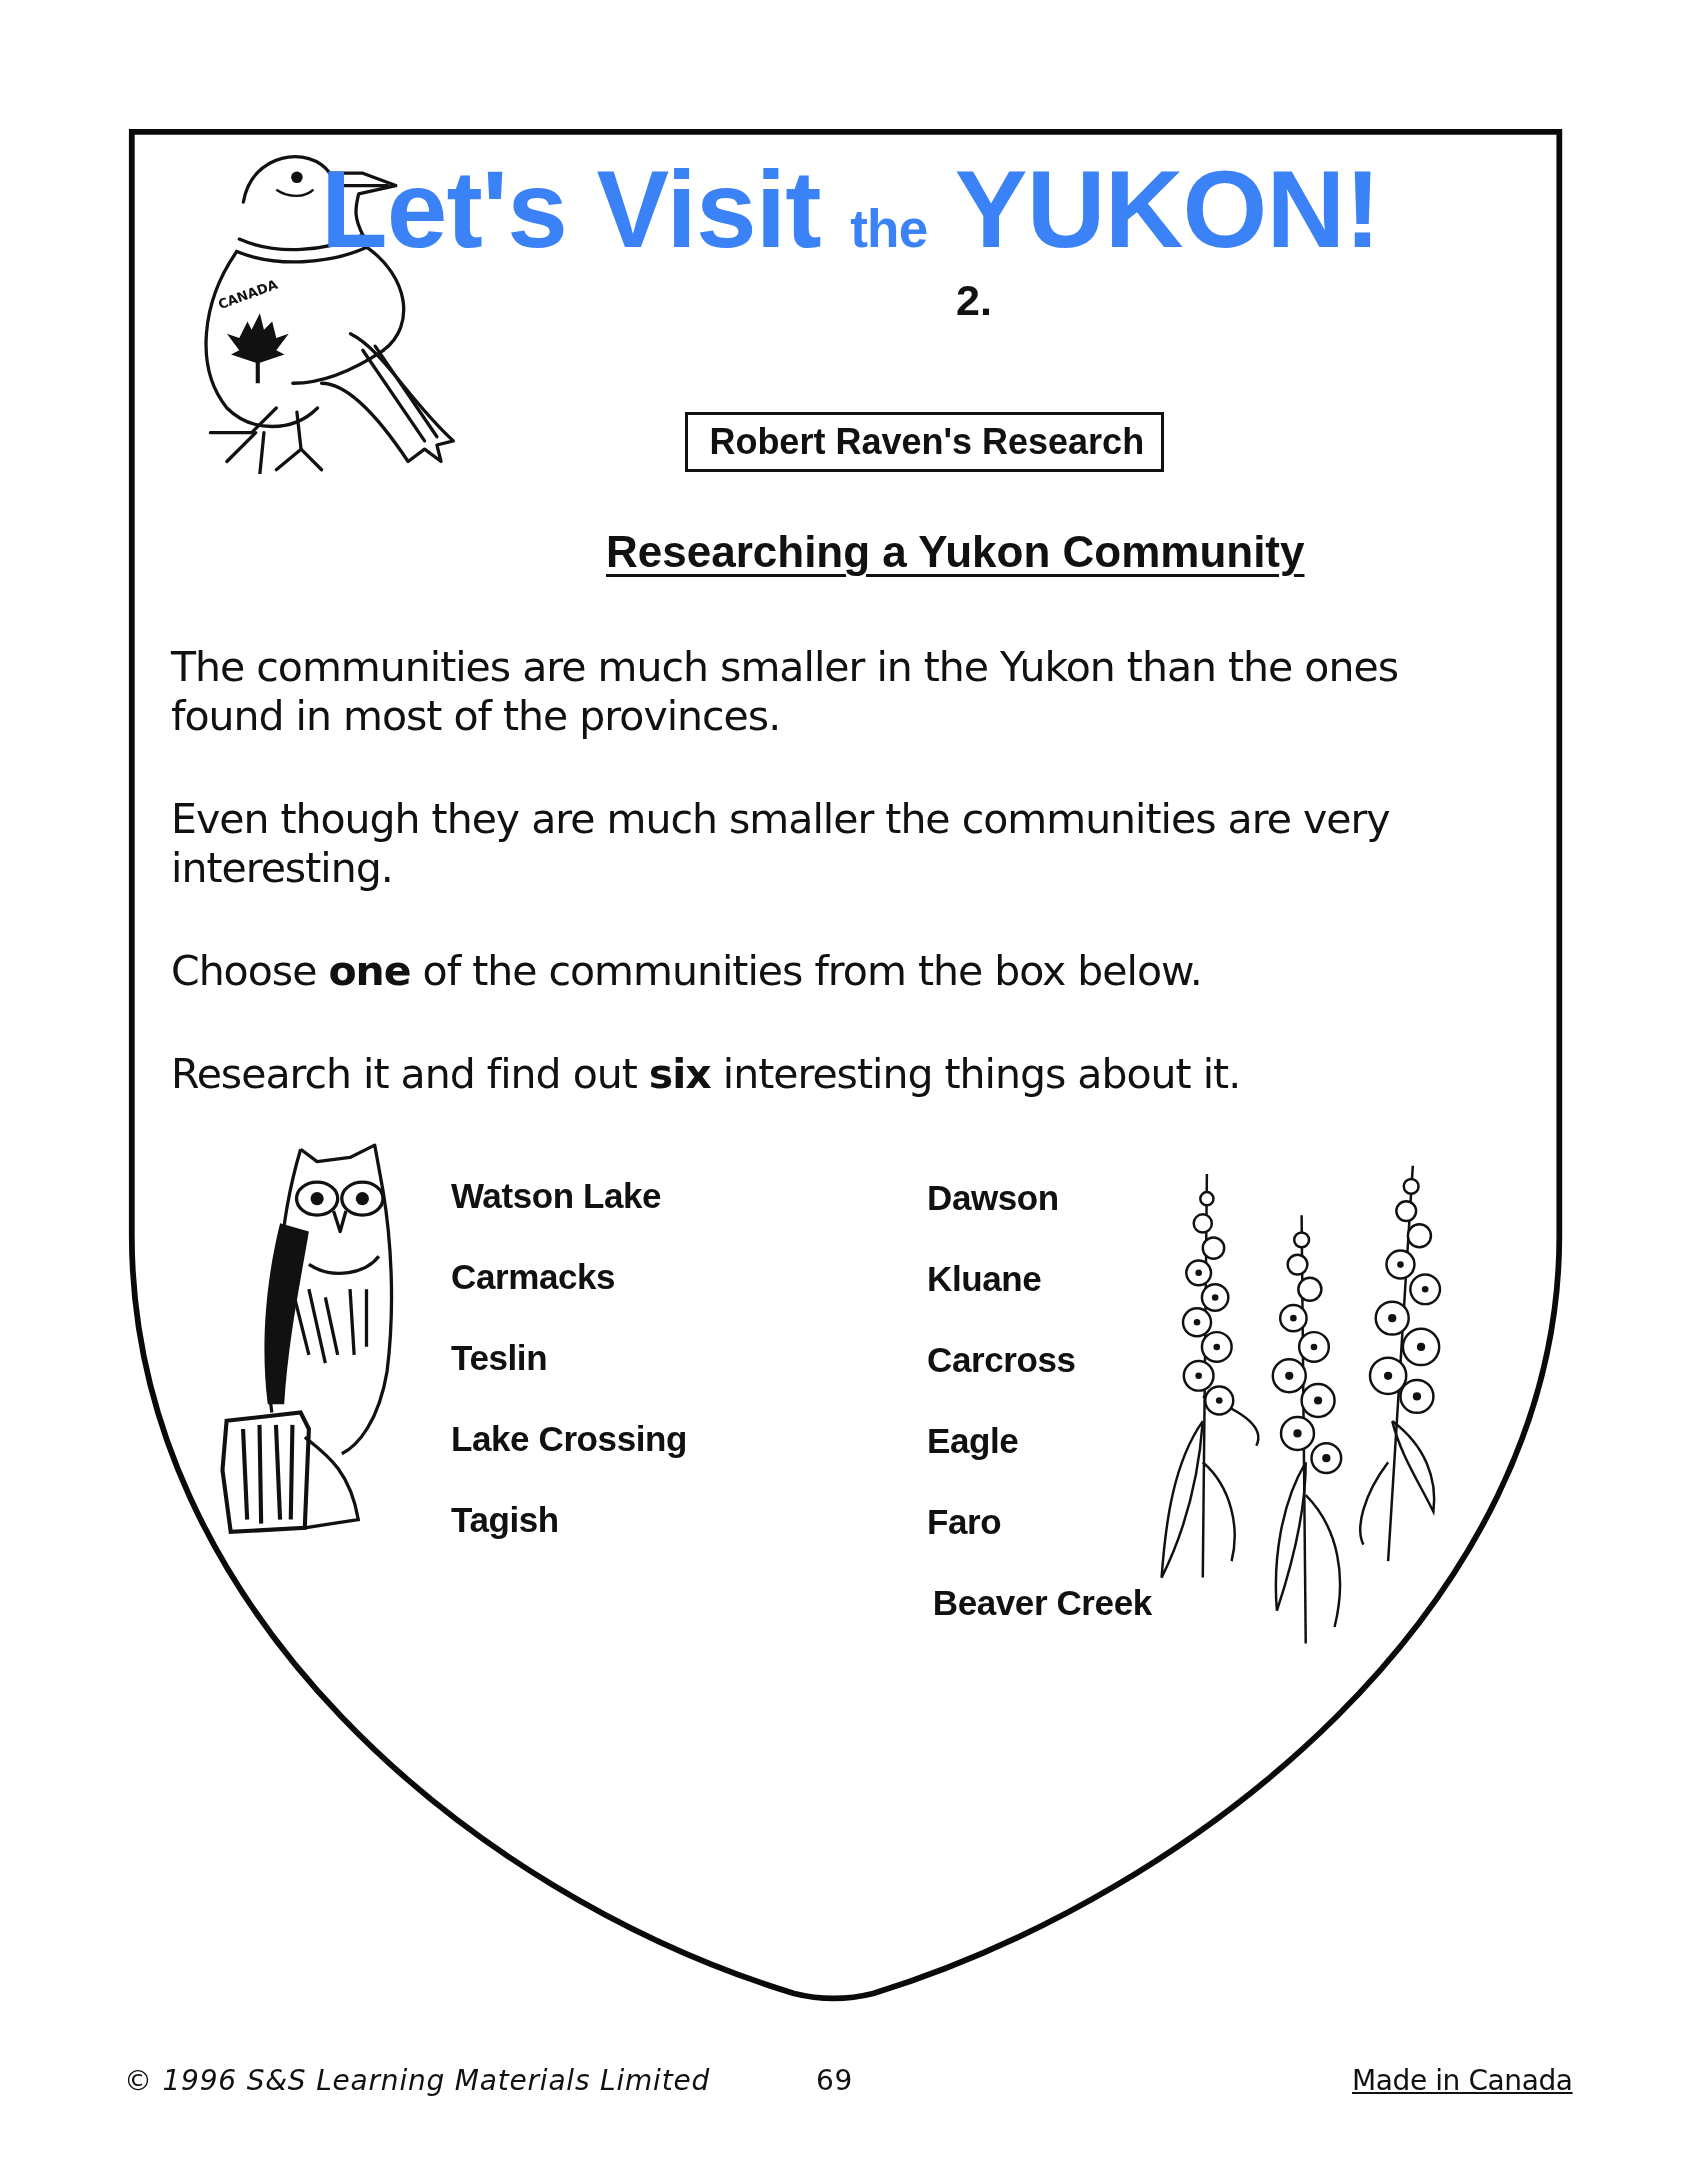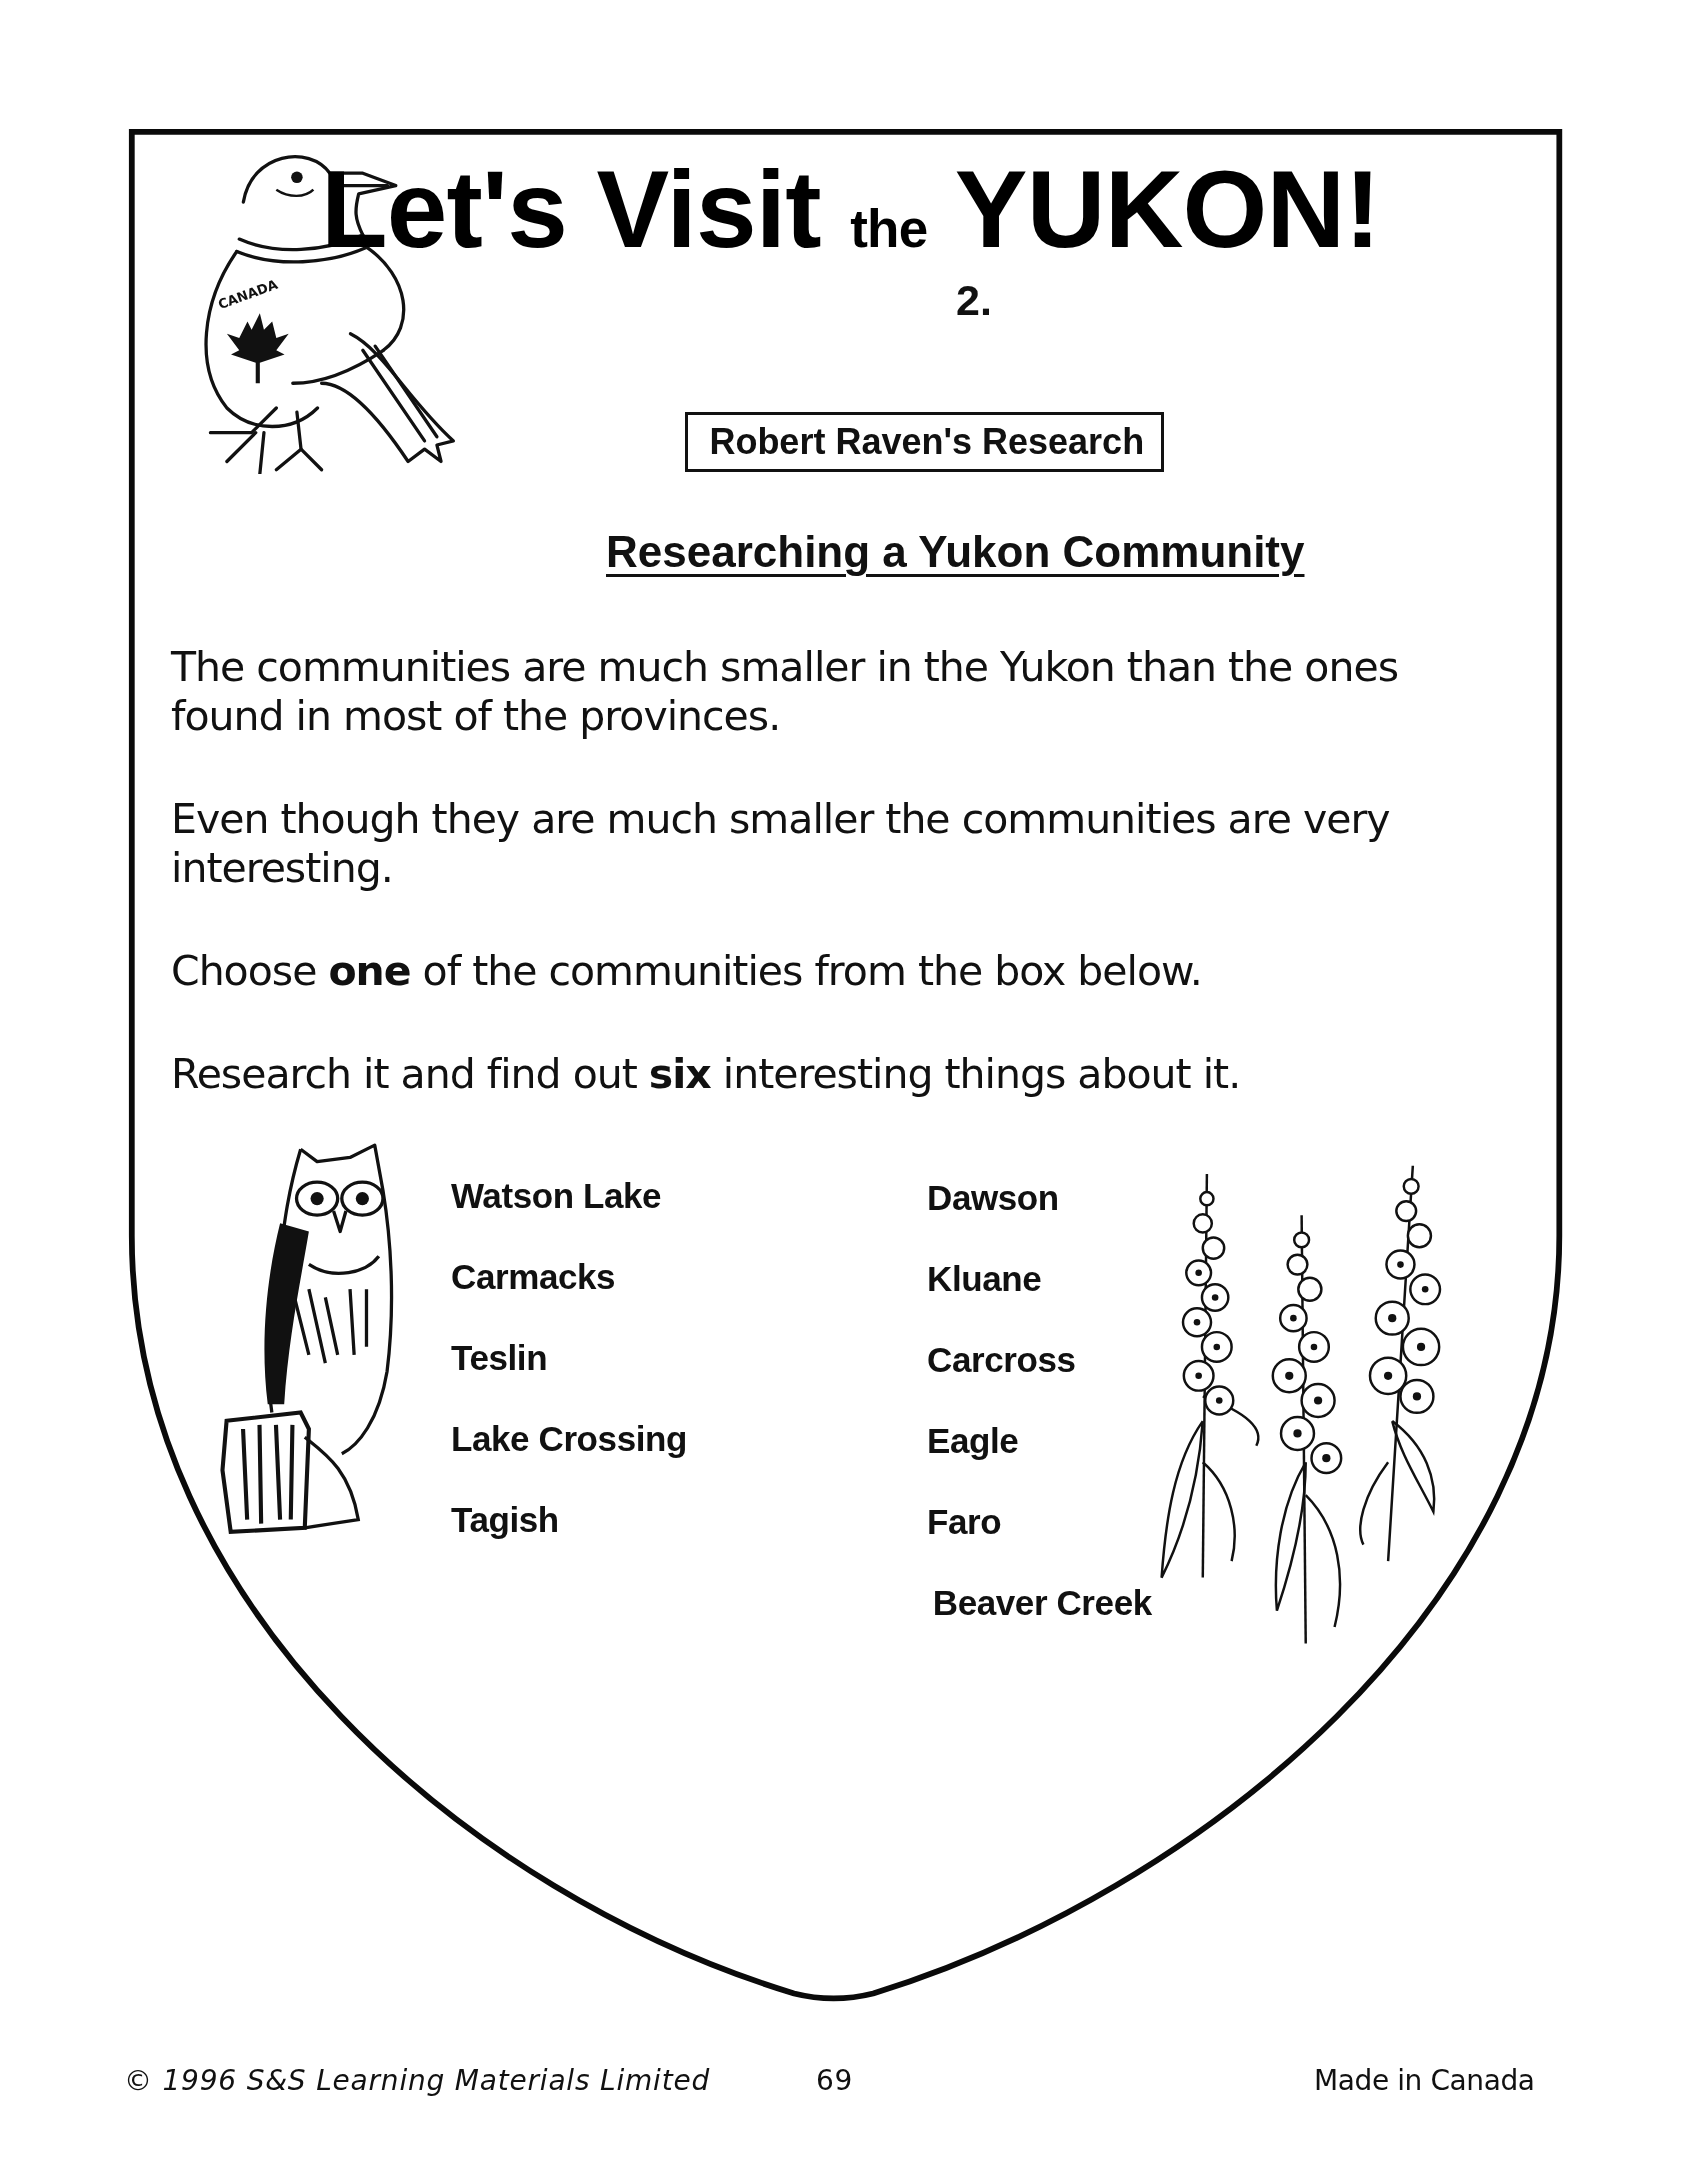--- a/index.html
+++ b/index.html
@@ -1,38 +1,38 @@
 <!DOCTYPE html>
 <html style="font-size:13px"><head>
   <meta charset="utf-8">
   <style>
     html, body { margin: 0; padding: 0; background: #ffffff; }
     body { width: 1687px; height: 2183px; position: relative; overflow: hidden; font-family: "Liberation Sans", "DejaVu Sans", sans-serif; color: #111; }
     .shield { position: absolute; left: 0; top: 0; width: 1687px; height: 2183px; pointer-events: none; }
     .abs { position: absolute; }
-    .title { left: 321px; top: 155px; font-family: "Liberation Sans", sans-serif; font-weight: bold; font-size: 109px; line-height: 1; letter-spacing: -0.8px; white-space: nowrap; color: #000000; }
+    .title { left: 321px; top: 155px; font-family: "Liberation Sans", sans-serif; font-weight: bold; font-size: 109px; line-height: 1; letter-spacing: -0.8px; white-space: nowrap; color: #3b82f6; }
     .title .small { font-size: 53px; }
     .num { left: 956px; top: 276px; font-weight: bold; font-size: 43px; }
     .boxed { left: 685px; top: 412px; border: 3.3px solid #111; padding: 6.6px 16.5px 8.2px 21.4px; font-weight: bold; font-size: 36px; line-height: 1.1; white-space: nowrap; }
     .subhead { left: 606px; top: 527px; font-weight: bold; font-size: 44px; text-decoration: underline; text-decoration-thickness: 3.3px; text-underline-offset: 6.6px; white-space: nowrap; }
     .para { left: 171px; font-size: 41px; line-height: 49px; width: 1285px; font-family: "DejaVu Sans", sans-serif; letter-spacing: -1px; }
     .p1 { top: 643px; }
     .p2 { top: 795px; }
     .p3 { top: 947px; }
     .p4 { top: 1050px; }
     .para b { font-weight: bold; }
     .col { font-weight: bold; font-size: 35px; line-height: 81px; letter-spacing: -0.4px; }
     .col-left { left: 451px; top: 1155px; }
     .col-right { left: 927px; top: 1157px; }
     .col div { white-space: nowrap; }
     .col-right .last { padding-left: 5.8px; }
     .footer { top: 2064px; font-size: 28px; font-family: "DejaVu Sans", sans-serif; letter-spacing: 0.8px; }
     .f-left { left: 124px; font-style: italic; }
     .f-page { left: 816px; }
-    .f-right { left: 1314px; letter-spacing: -0.4px; }
+    .f-right { left: 1352px; letter-spacing: -0.4px; text-decoration: underline; }
     svg.illus { position: absolute; }
   </style>
 </head>
 <body>
 
 <svg class="shield" viewBox="0 0 2048 2650" width="1687" height="2183">
   <path d="M160 160 L1893 160 L1893 1500 C1893 1950 1450 2300 1060 2420 Q1012 2432 964 2420 C570 2300 160 1950 160 1500 Z" fill="none" stroke="#0a0a0a" stroke-width="7"></path>
 </svg>
 
 <svg class="illus" style="left:161px; top:136px;" width="313" height="338" viewBox="0 0 380 410">

